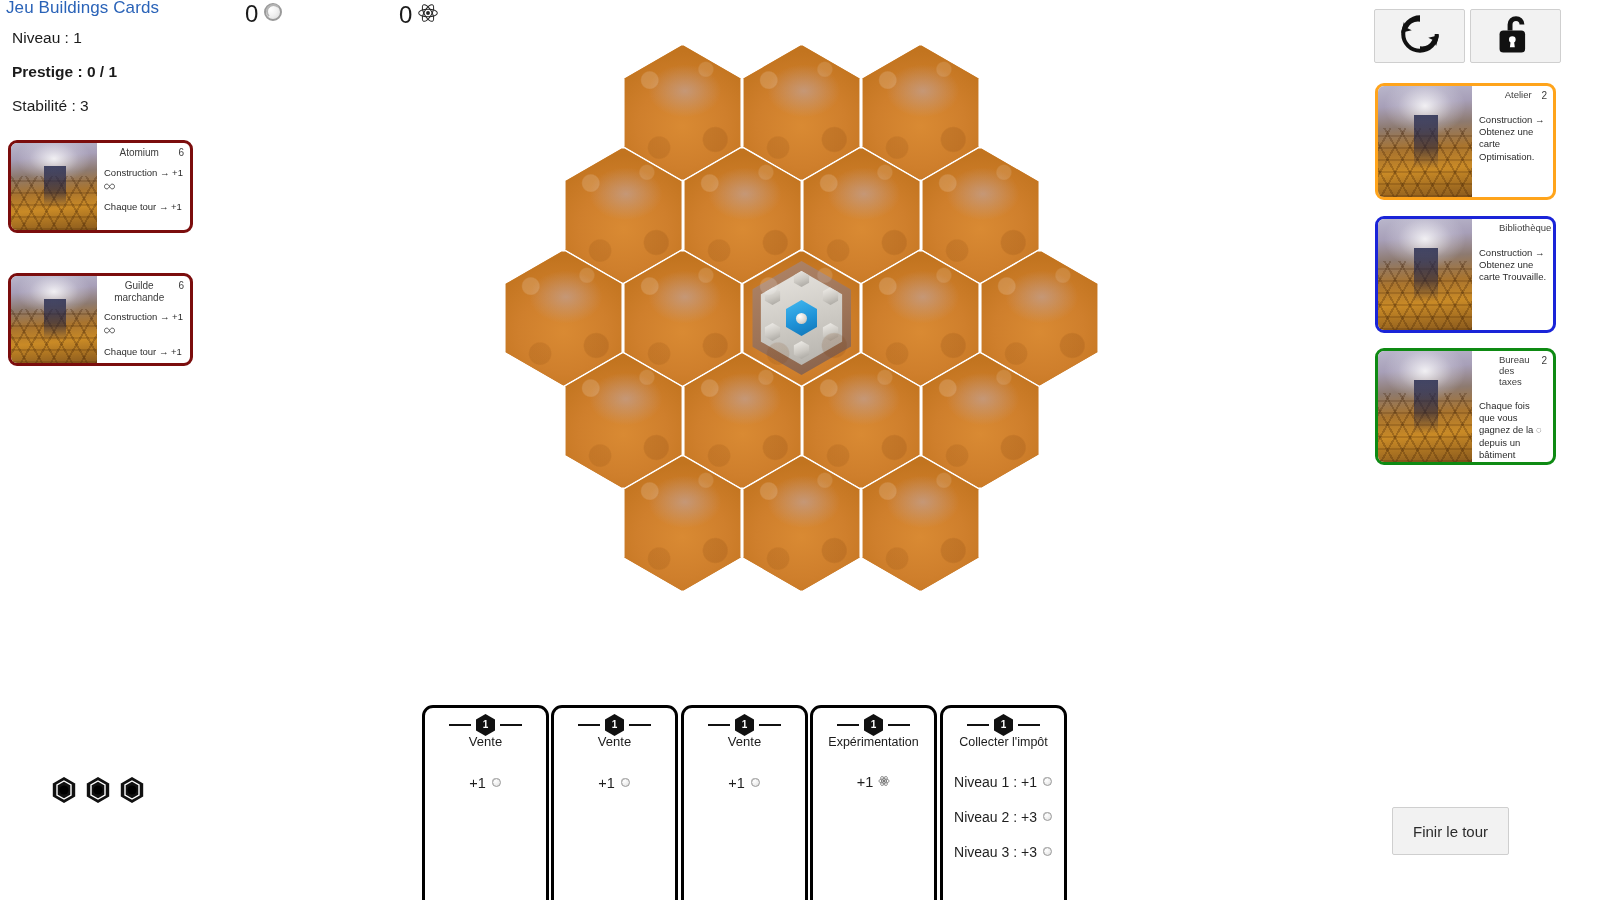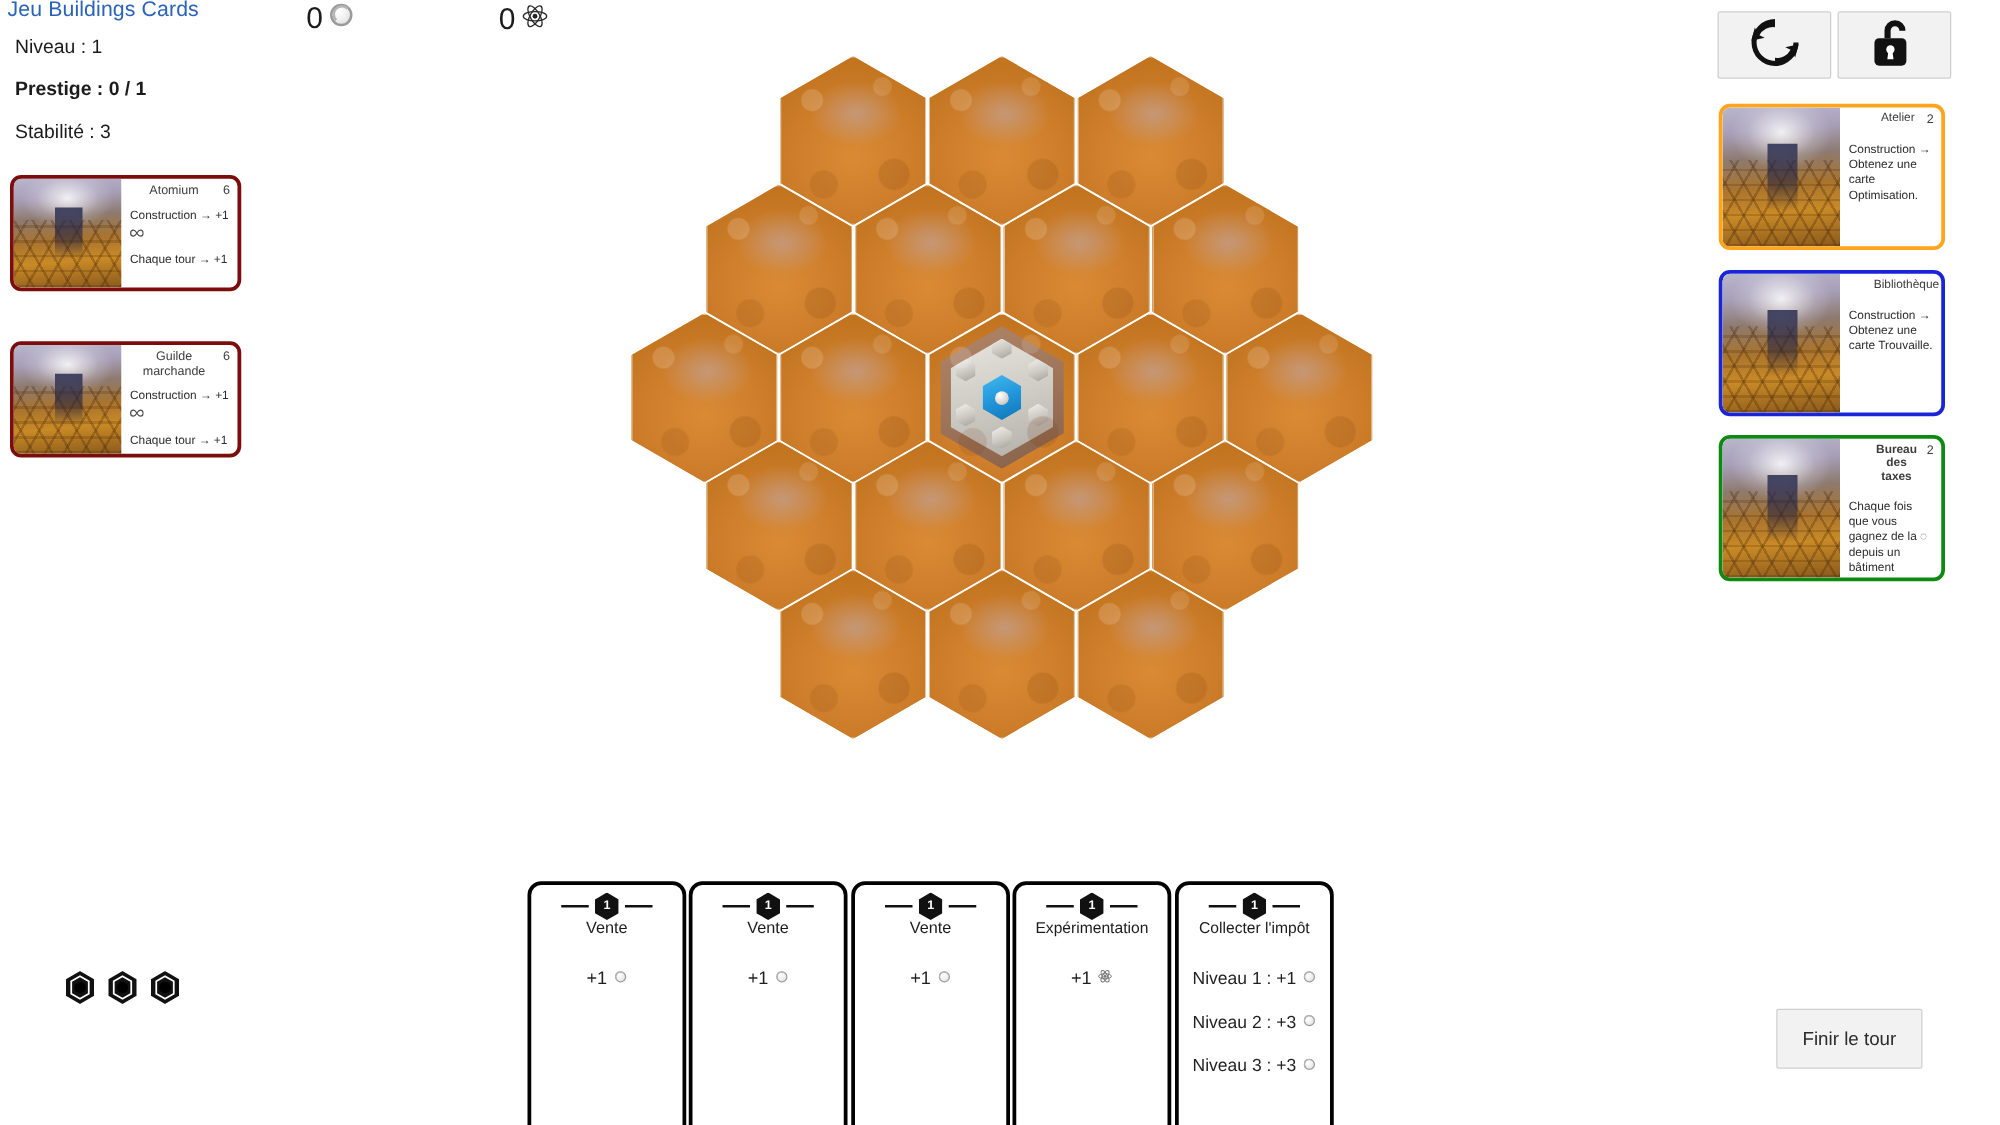--- a/index.html
+++ b/index.html
@@ -110,21 +110,21 @@
 
   
   #market-cards .bcard { left: 1375px; width: 181px; height: 117px; border-width: 3px; }
   #market-cards .bcard .art { width: 94px; }
   #market-cards .bcard .hdr { font-size: 9.5px; margin-left: 20px; }
   #market-cards .bcard .eff { font-size: 9.5px; margin-top: 12px; display:block; }
   #card-market-0 { top: 83px; border-color: #ffa41b; }
   #card-market-1 { top: 216px; border-color: #1a24d8; }
   #card-market-2 { top: 348px; border-color: #0e8a13; }
   #card-market-2 .eff { margin-top: 6px; }
-  #card-market-2 .hdr .nm { text-align: center; padding-right: 2px; font-weight: bold; }
+  #card-market-2 .hdr .nm { text-align: left; padding-right: 2px; }
 
   
   .ibtn {
     position: absolute; width: 91px; height: 54px;
     background: #f2f2f2; border: 1px solid #cfcfcf; border-radius: 2px;
     display: flex; align-items: center; justify-content: center;
     cursor: pointer;
   }
   #btn-refresh { left: 1374px; top: 9px; }
   #btn-lock    { left: 1470px; top: 9px; }
@@ -229,21 +229,21 @@
   #acard-4 { left: 940px; }
   #acard-4 .atitle, #acard-3 .atitle { font-size: 12.5px; }
   #acard-4 .aeff { font-size: 14px; }
 
   
   #btn-end-turn {
     position: absolute; left: 1392px; top: 807px;
     width: 117px; height: 48px;
     background: #f2f2f2; border: 1px solid #cfcfcf; border-radius: 2px;
     font-family: "Liberation Sans", sans-serif;
-    font-size: 15px; color: #2b2b2b; cursor: pointer; margin-left: 29px;
+    font-size: 15px; color: #2b2b2b; cursor: pointer;
   }
 </style>
 </head>
 <body>
 
 <div id="root">
 
   <div id="app-title">Jeu Buildings Cards</div>
   <div class="stat-line" id="stat-0">Niveau : 1</div>
   <div class="stat-line" id="stat-1">Prestige : 0 / 1</div>

